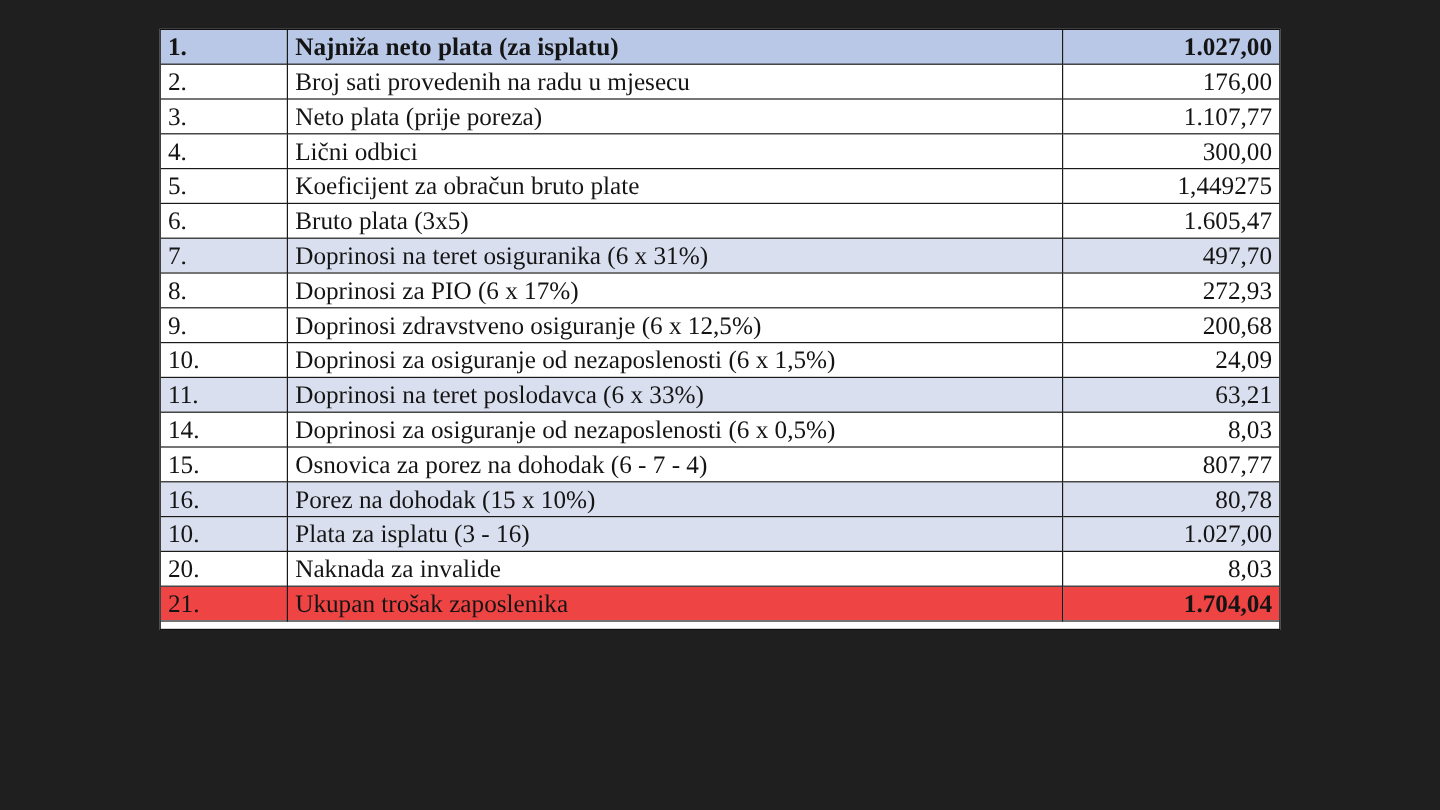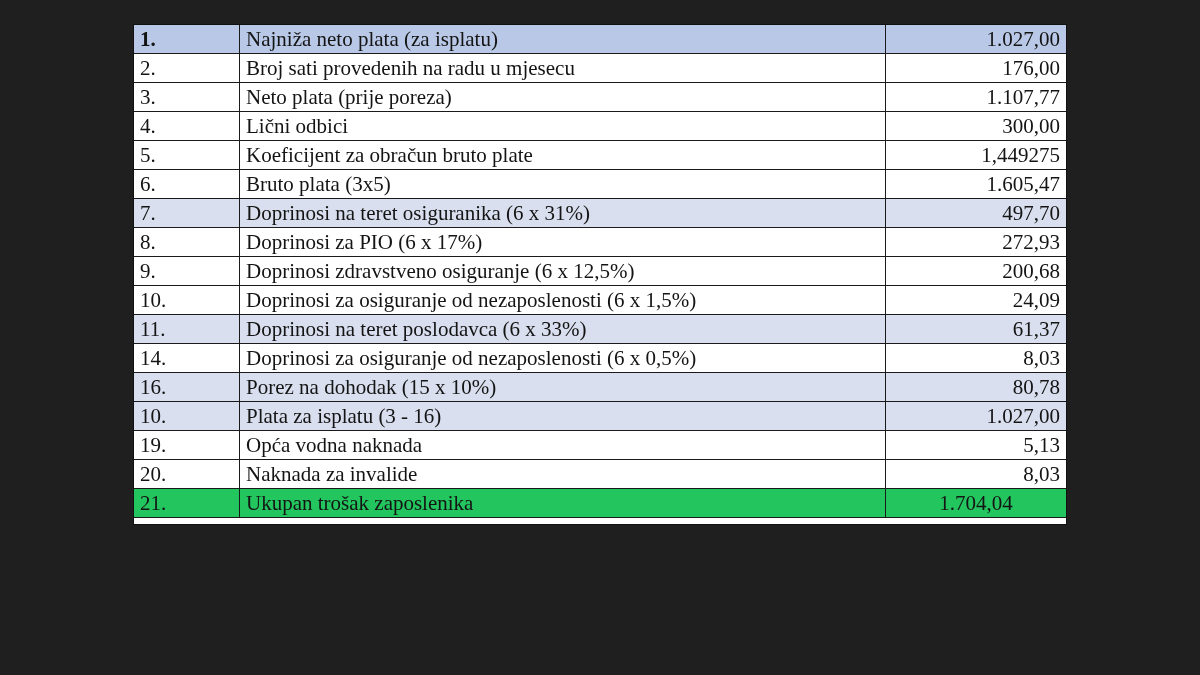--- a/index.html
+++ b/index.html
@@ -31,25 +31,25 @@
     font-size: 21px;
     line-height: 28px;
     color: #141414;
     white-space: nowrap;
     overflow: hidden;
     vertical-align: bottom;
   }
   td.col-num { width: 93px; padding-left: 10px; }
   td.col-desc { width: 633px; padding-left: 12px; }
   td.col-val { text-align: right; padding-right: 12px; }
-  tr.header td { background: #b8c8e6; font-weight: normal; }
+  tr.header td { background: #b8c8e6; font-weight: bold; }
   tr.header td.col-num { font-weight: bold; }
   tr.shaded td { background: #d9dfee; }
-  tr.total td { background: #22c55e; }
-  tr.total td.col-val { font-weight: normal; text-align: center; }
+  tr.total td { background: #ef4444; }
+  tr.total td.col-val { font-weight: bold; }
   tr td:first-child { border-left: none; }
   tr td:last-child { border-right: none; }
   tr:first-child td { border-top: none; }
 </style>
 </head>
 <body>
 
 <div class="sheet">
   <table class="salary">
     <tbody>
@@ -99,41 +99,41 @@
         <td class="col-val">200,68</td>
       </tr>
       <tr>
         <td class="col-num">10.</td>
         <td class="col-desc">Doprinosi za osiguranje od nezaposlenosti (6 x 1,5%)</td>
         <td class="col-val">24,09</td>
       </tr>
       <tr class="shaded">
         <td class="col-num">11.</td>
         <td class="col-desc">Doprinosi na teret poslodavca (6 x 33%)</td>
-        <td class="col-val">61,37</td>
+        <td class="col-val">63,21</td>
       </tr>
       <tr>
         <td class="col-num">14.</td>
         <td class="col-desc">Doprinosi za osiguranje od nezaposlenosti (6 x 0,5%)</td>
         <td class="col-val">8,03</td>
+      </tr>
+      <tr>
+        <td class="col-num">15.</td>
+        <td class="col-desc">Osnovica za porez na dohodak (6 - 7 - 4)</td>
+        <td class="col-val">807,77</td>
       </tr>
       <tr class="shaded">
         <td class="col-num">16.</td>
         <td class="col-desc">Porez na dohodak (15 x 10%)</td>
         <td class="col-val">80,78</td>
       </tr>
       <tr class="shaded">
         <td class="col-num">10.</td>
         <td class="col-desc">Plata za isplatu (3 - 16)</td>
         <td class="col-val">1.027,00</td>
-      </tr>
-      <tr>
-        <td class="col-num">19.</td>
-        <td class="col-desc">Opća vodna naknada</td>
-        <td class="col-val">5,13</td>
       </tr>
       <tr>
         <td class="col-num">20.</td>
         <td class="col-desc">Naknada za invalide</td>
         <td class="col-val">8,03</td>
       </tr>
       <tr class="total">
         <td class="col-num">21.</td>
         <td class="col-desc">Ukupan trošak zaposlenika</td>
         <td class="col-val">1.704,04</td>

